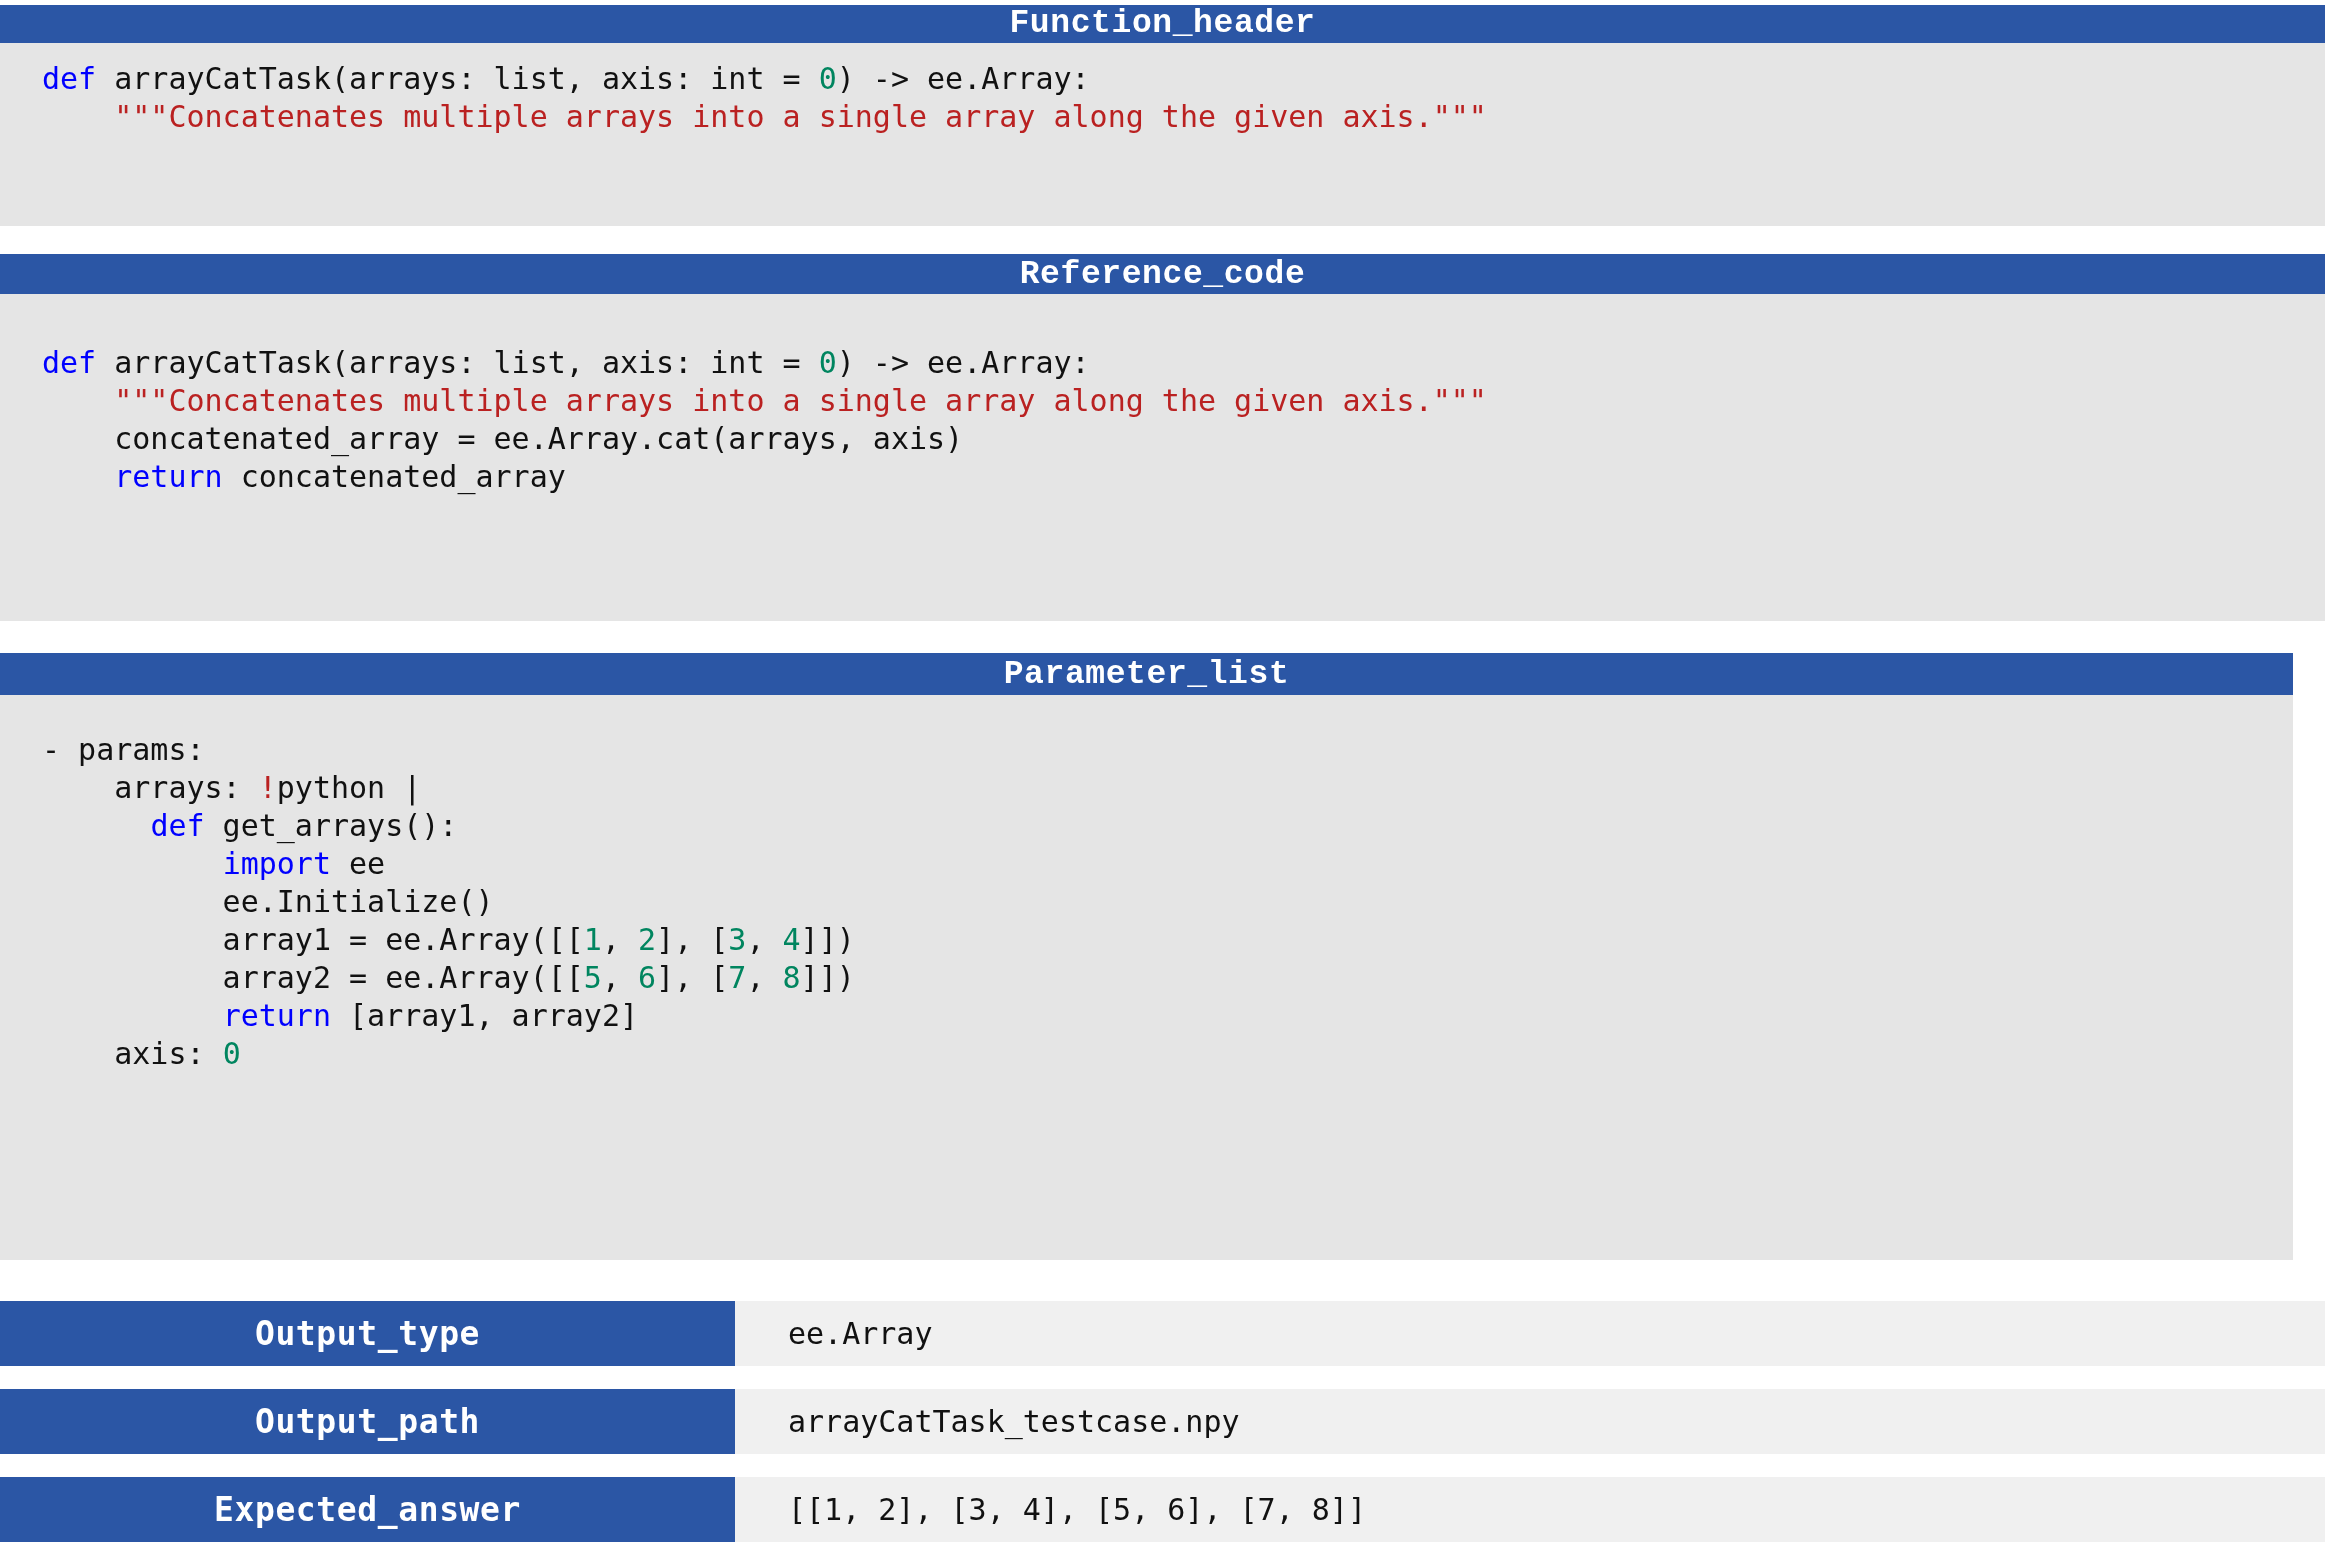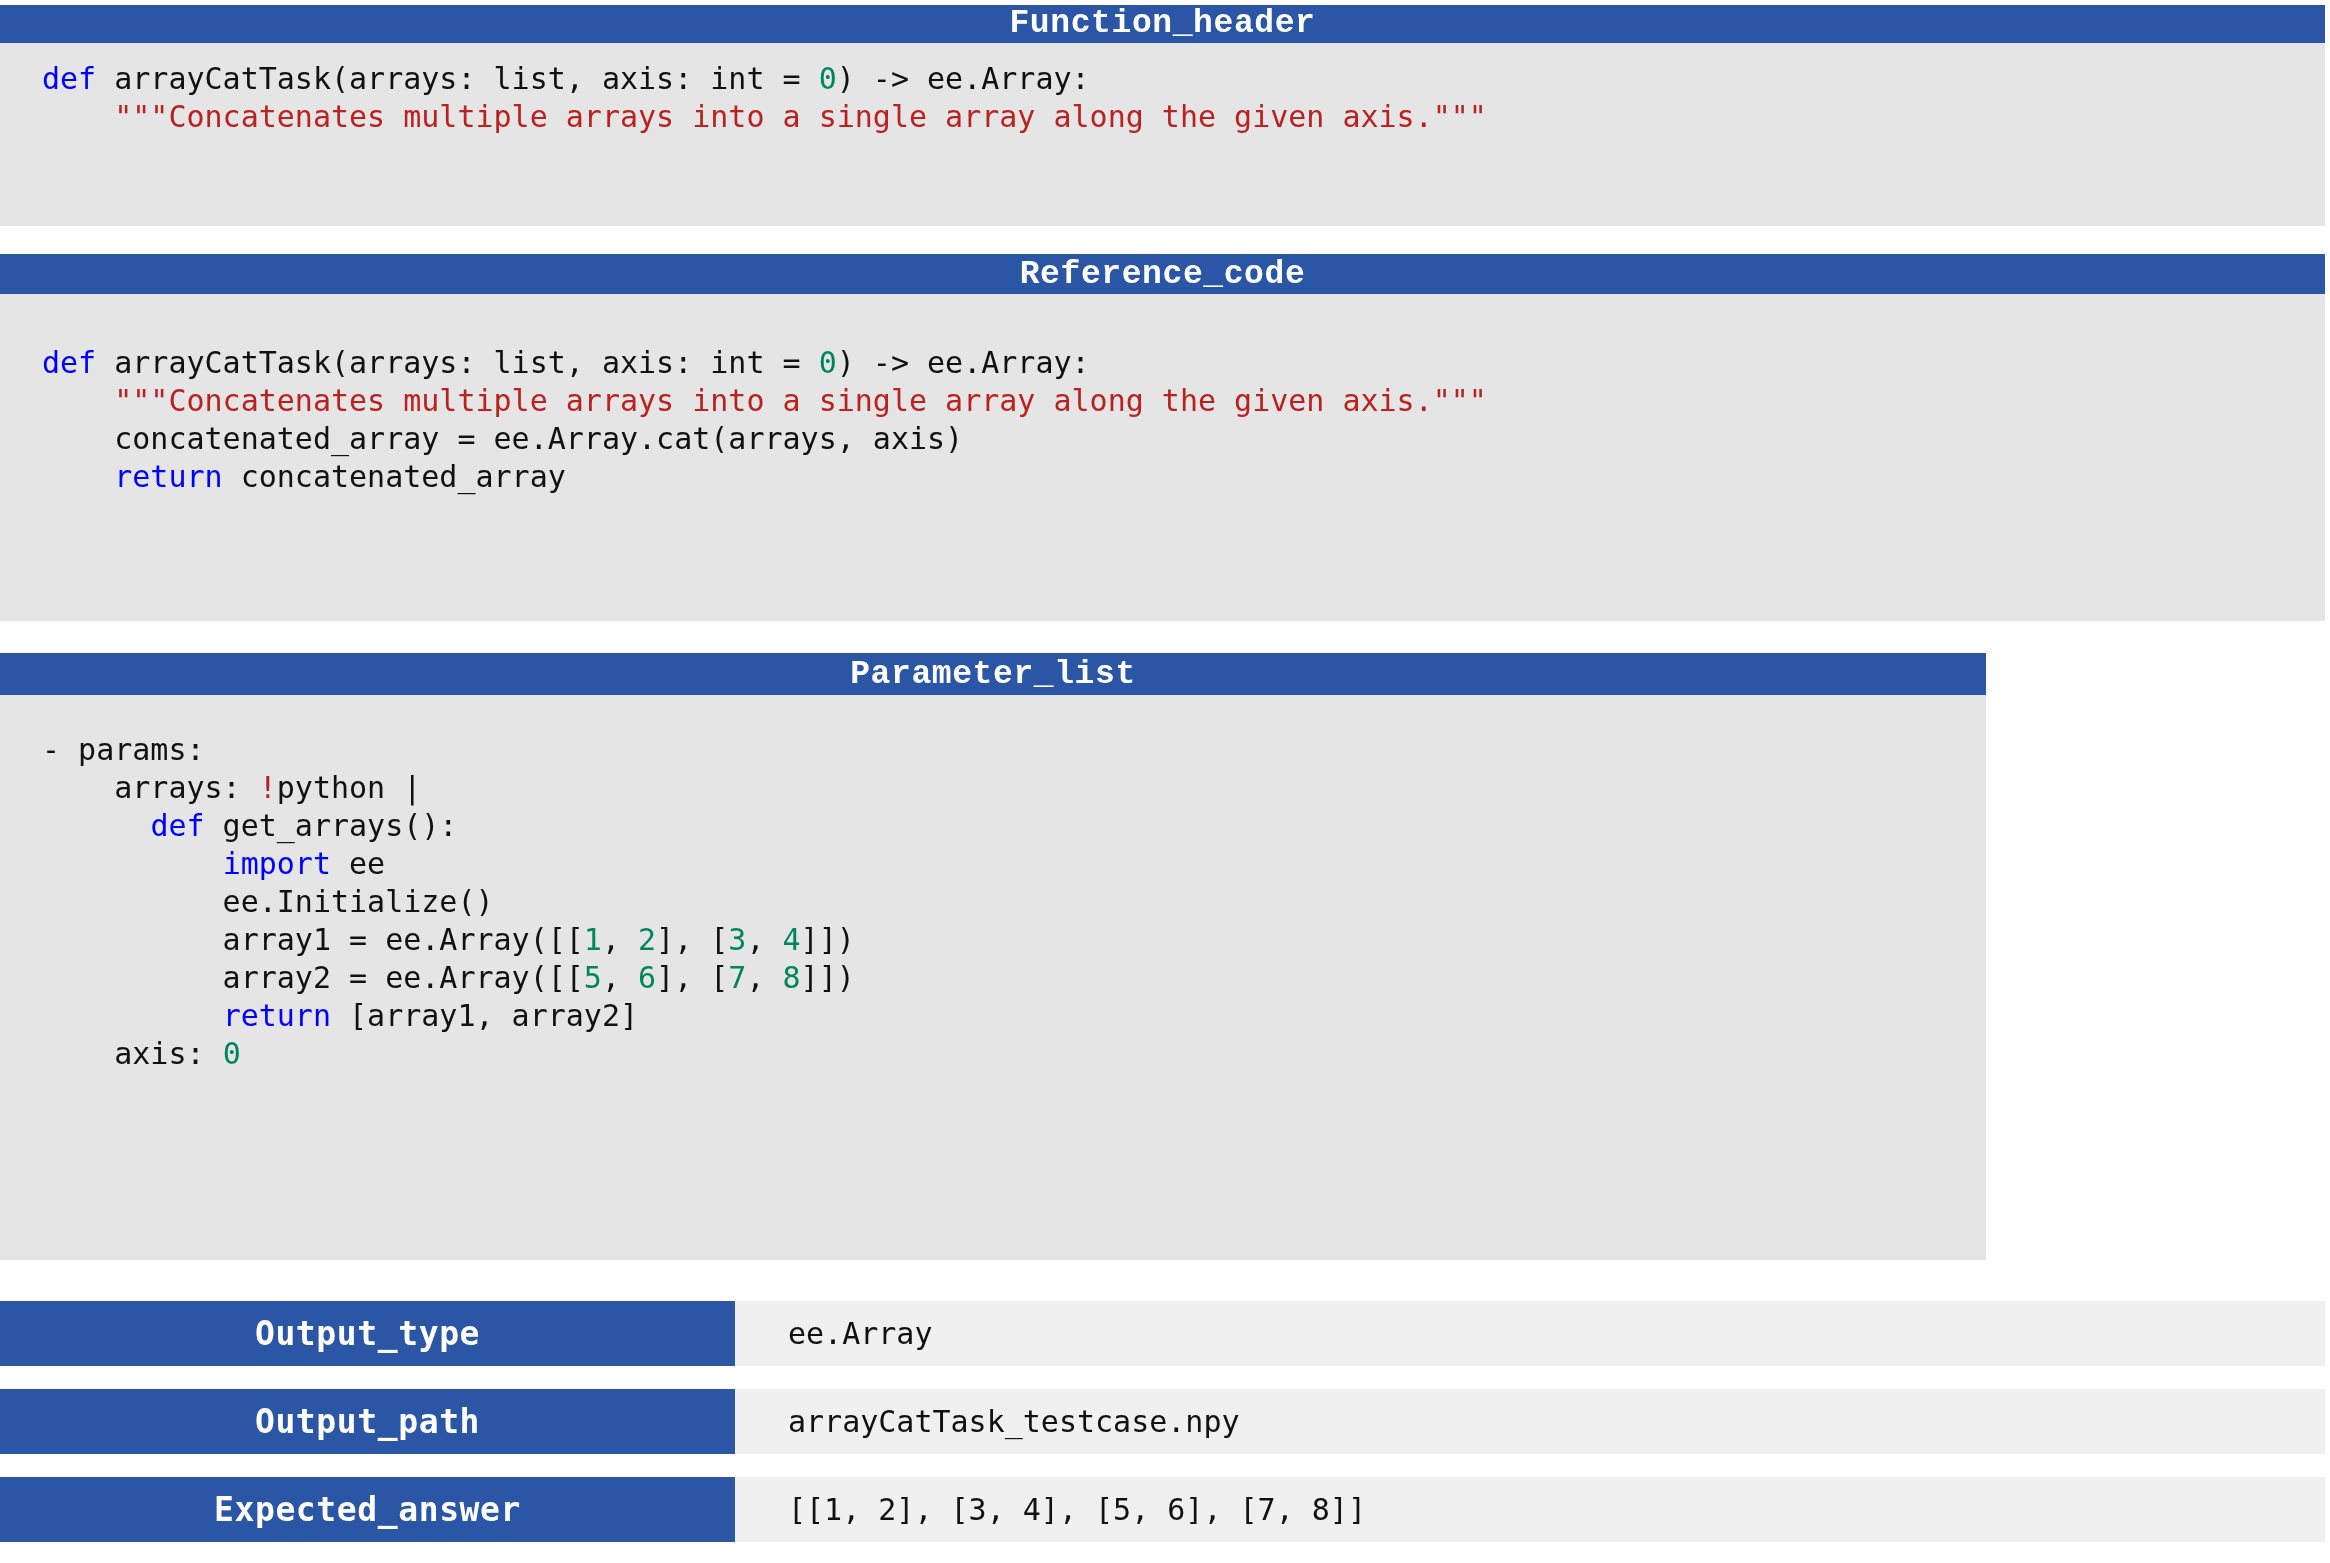--- a/index.html
+++ b/index.html
@@ -98,21 +98,21 @@
   <div class="abs" style="left:0px; top:4.8px; width:2325px;">
     <div class="sec-header" style="height:38px;">Function_header</div>
     <div class="code-body" style="height:183px; padding:17px 0 0 42px;"><div><span class="kw">def</span><span class="pl"> arrayCatTask(arrays: list, axis: int = </span><span class="num">0</span><span class="pl">) -&gt; ee.Array:</span></div><div><span class="pl">    </span><span class="str">"""Concatenates multiple arrays into a single array along the given axis."""</span></div></div>
   </div>
 
   <div class="abs" style="left:0px; top:254px; width:2325px;">
     <div class="sec-header" style="height:40px;">Reference_code</div>
     <div class="code-body" style="height:327px; padding:50px 0 0 42px;"><div><span class="kw">def</span><span class="pl"> arrayCatTask(arrays: list, axis: int = </span><span class="num">0</span><span class="pl">) -&gt; ee.Array:</span></div><div><span class="pl">    </span><span class="str">"""Concatenates multiple arrays into a single array along the given axis."""</span></div><div><span class="pl">    concatenated_array = ee.Array.cat(arrays, axis)</span></div><div><span class="pl">    </span><span class="kw">return</span><span class="pl"> concatenated_array</span></div></div>
   </div>
 
-  <div class="abs" style="left:0px; top:653px; width:1986px;">
+  <div class="abs" style="left:0px; top:653px; width:2293px;">
     <div class="sec-header" style="height:42px;">Parameter_list</div>
     <div class="code-body" style="height:565px; padding:36px 0 0 42px;"><div><span class="pl">- params:</span></div><div><span class="pl">    arrays: </span><span class="tag">!</span><span class="pl">python |</span></div><div><span class="pl">      </span><span class="kw">def</span><span class="pl"> get_arrays():</span></div><div><span class="pl">          </span><span class="kw">import</span><span class="pl"> ee</span></div><div><span class="pl">          ee.Initialize()</span></div><div><span class="pl">          array1 = ee.Array([[</span><span class="num">1</span><span class="pl">, </span><span class="num">2</span><span class="pl">], [</span><span class="num">3</span><span class="pl">, </span><span class="num">4</span><span class="pl">]])</span></div><div><span class="pl">          array2 = ee.Array([[</span><span class="num">5</span><span class="pl">, </span><span class="num">6</span><span class="pl">], [</span><span class="num">7</span><span class="pl">, </span><span class="num">8</span><span class="pl">]])</span></div><div><span class="pl">          </span><span class="kw">return</span><span class="pl"> [array1, array2]</span></div><div><span class="pl">    axis: </span><span class="num">0</span></div></div>
   </div>
 
   <div class="abs kv-row" style="left:0px; top:1389px; height:65px;">
     <div class="kv-label">Output_path</div>
     <div class="kv-value">arrayCatTask_testcase.npy</div>
   </div>
 
   <div class="abs kv-row" style="left:0px; top:1301px; height:65px;">

